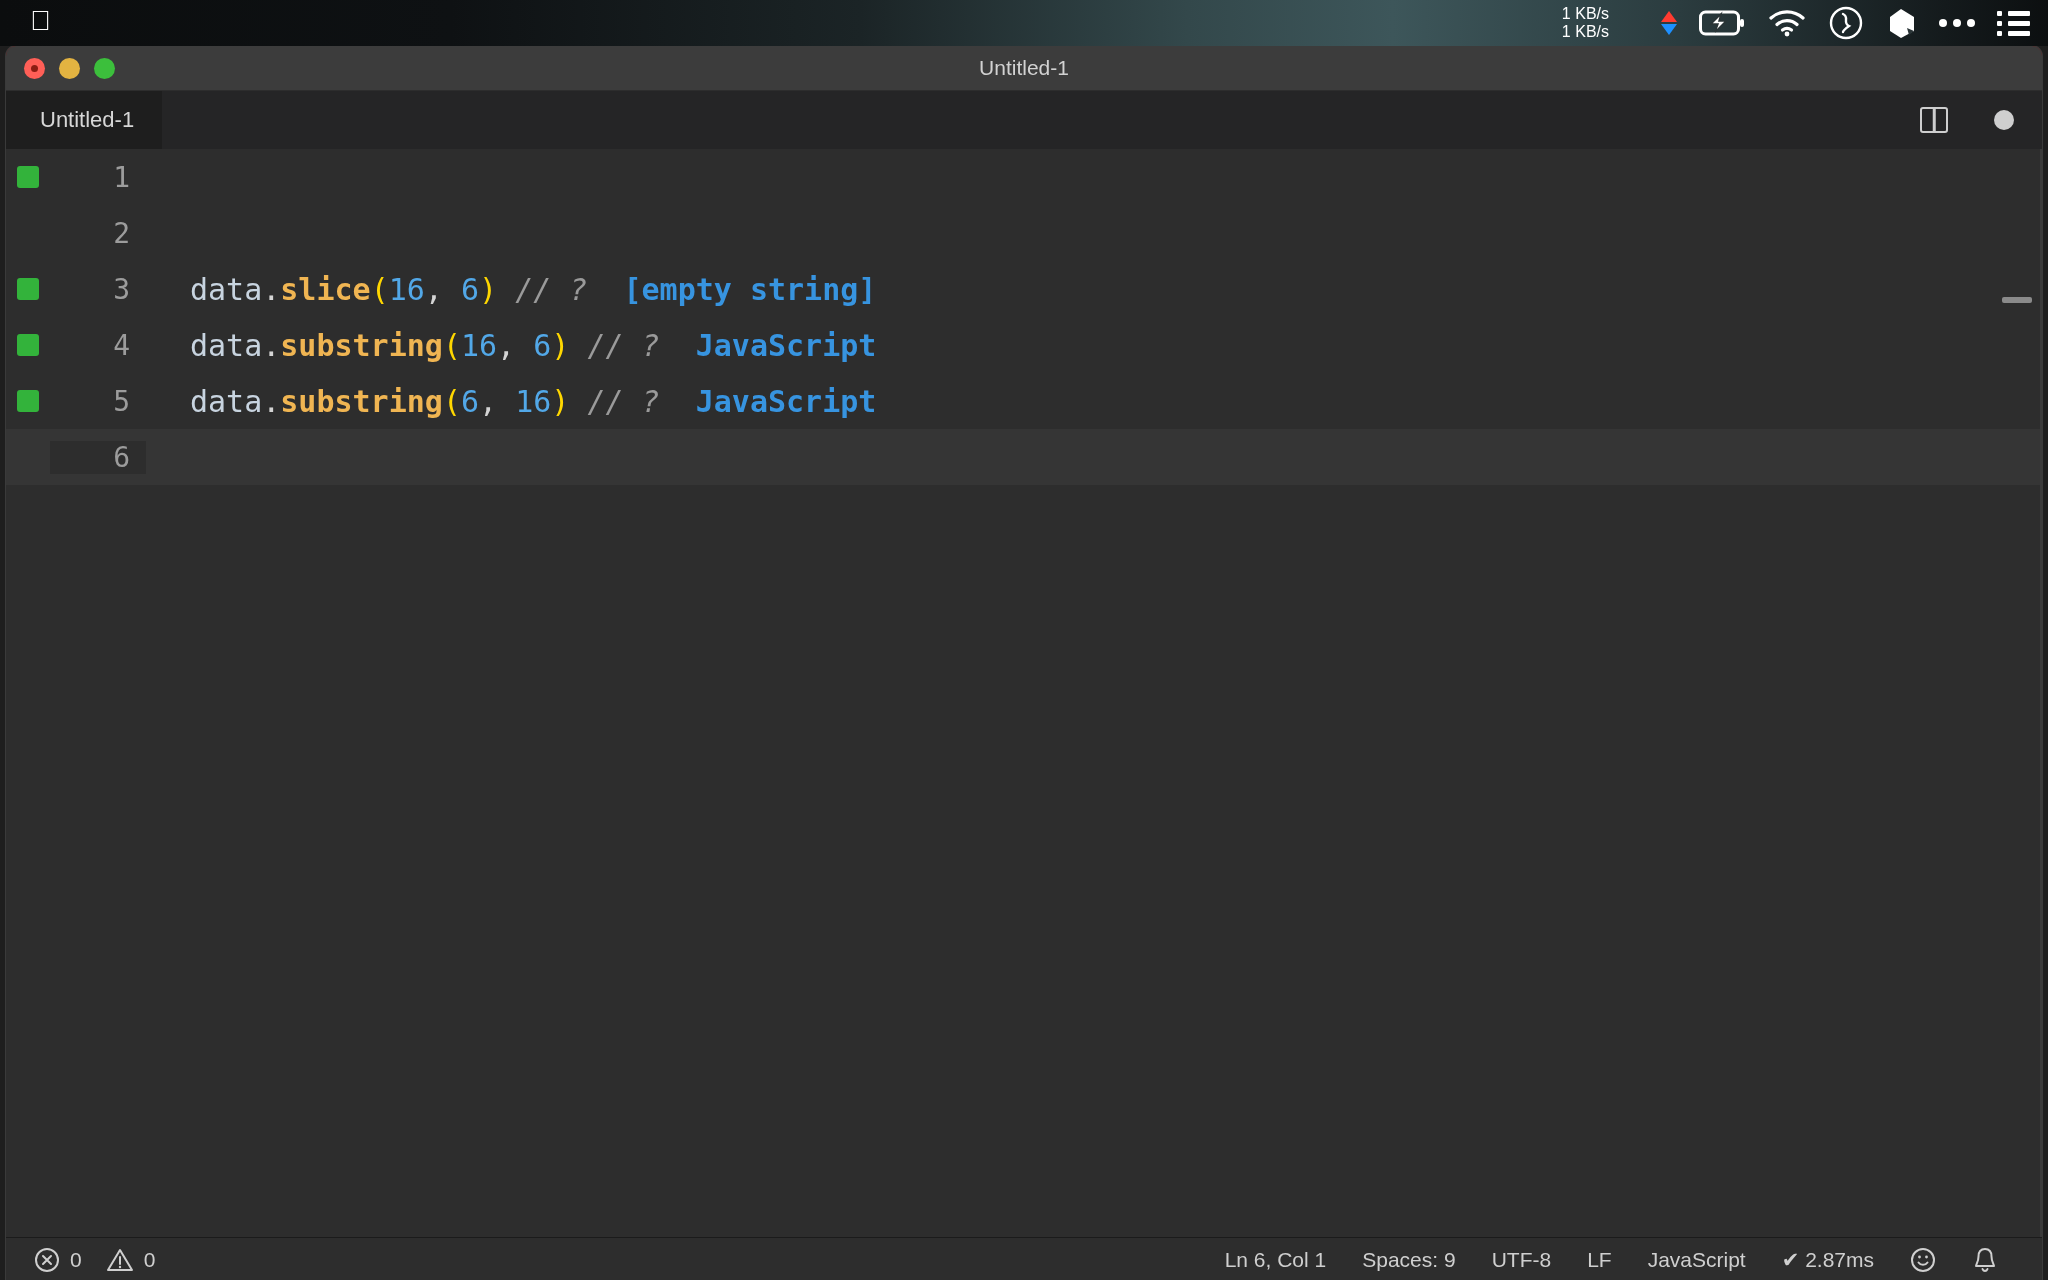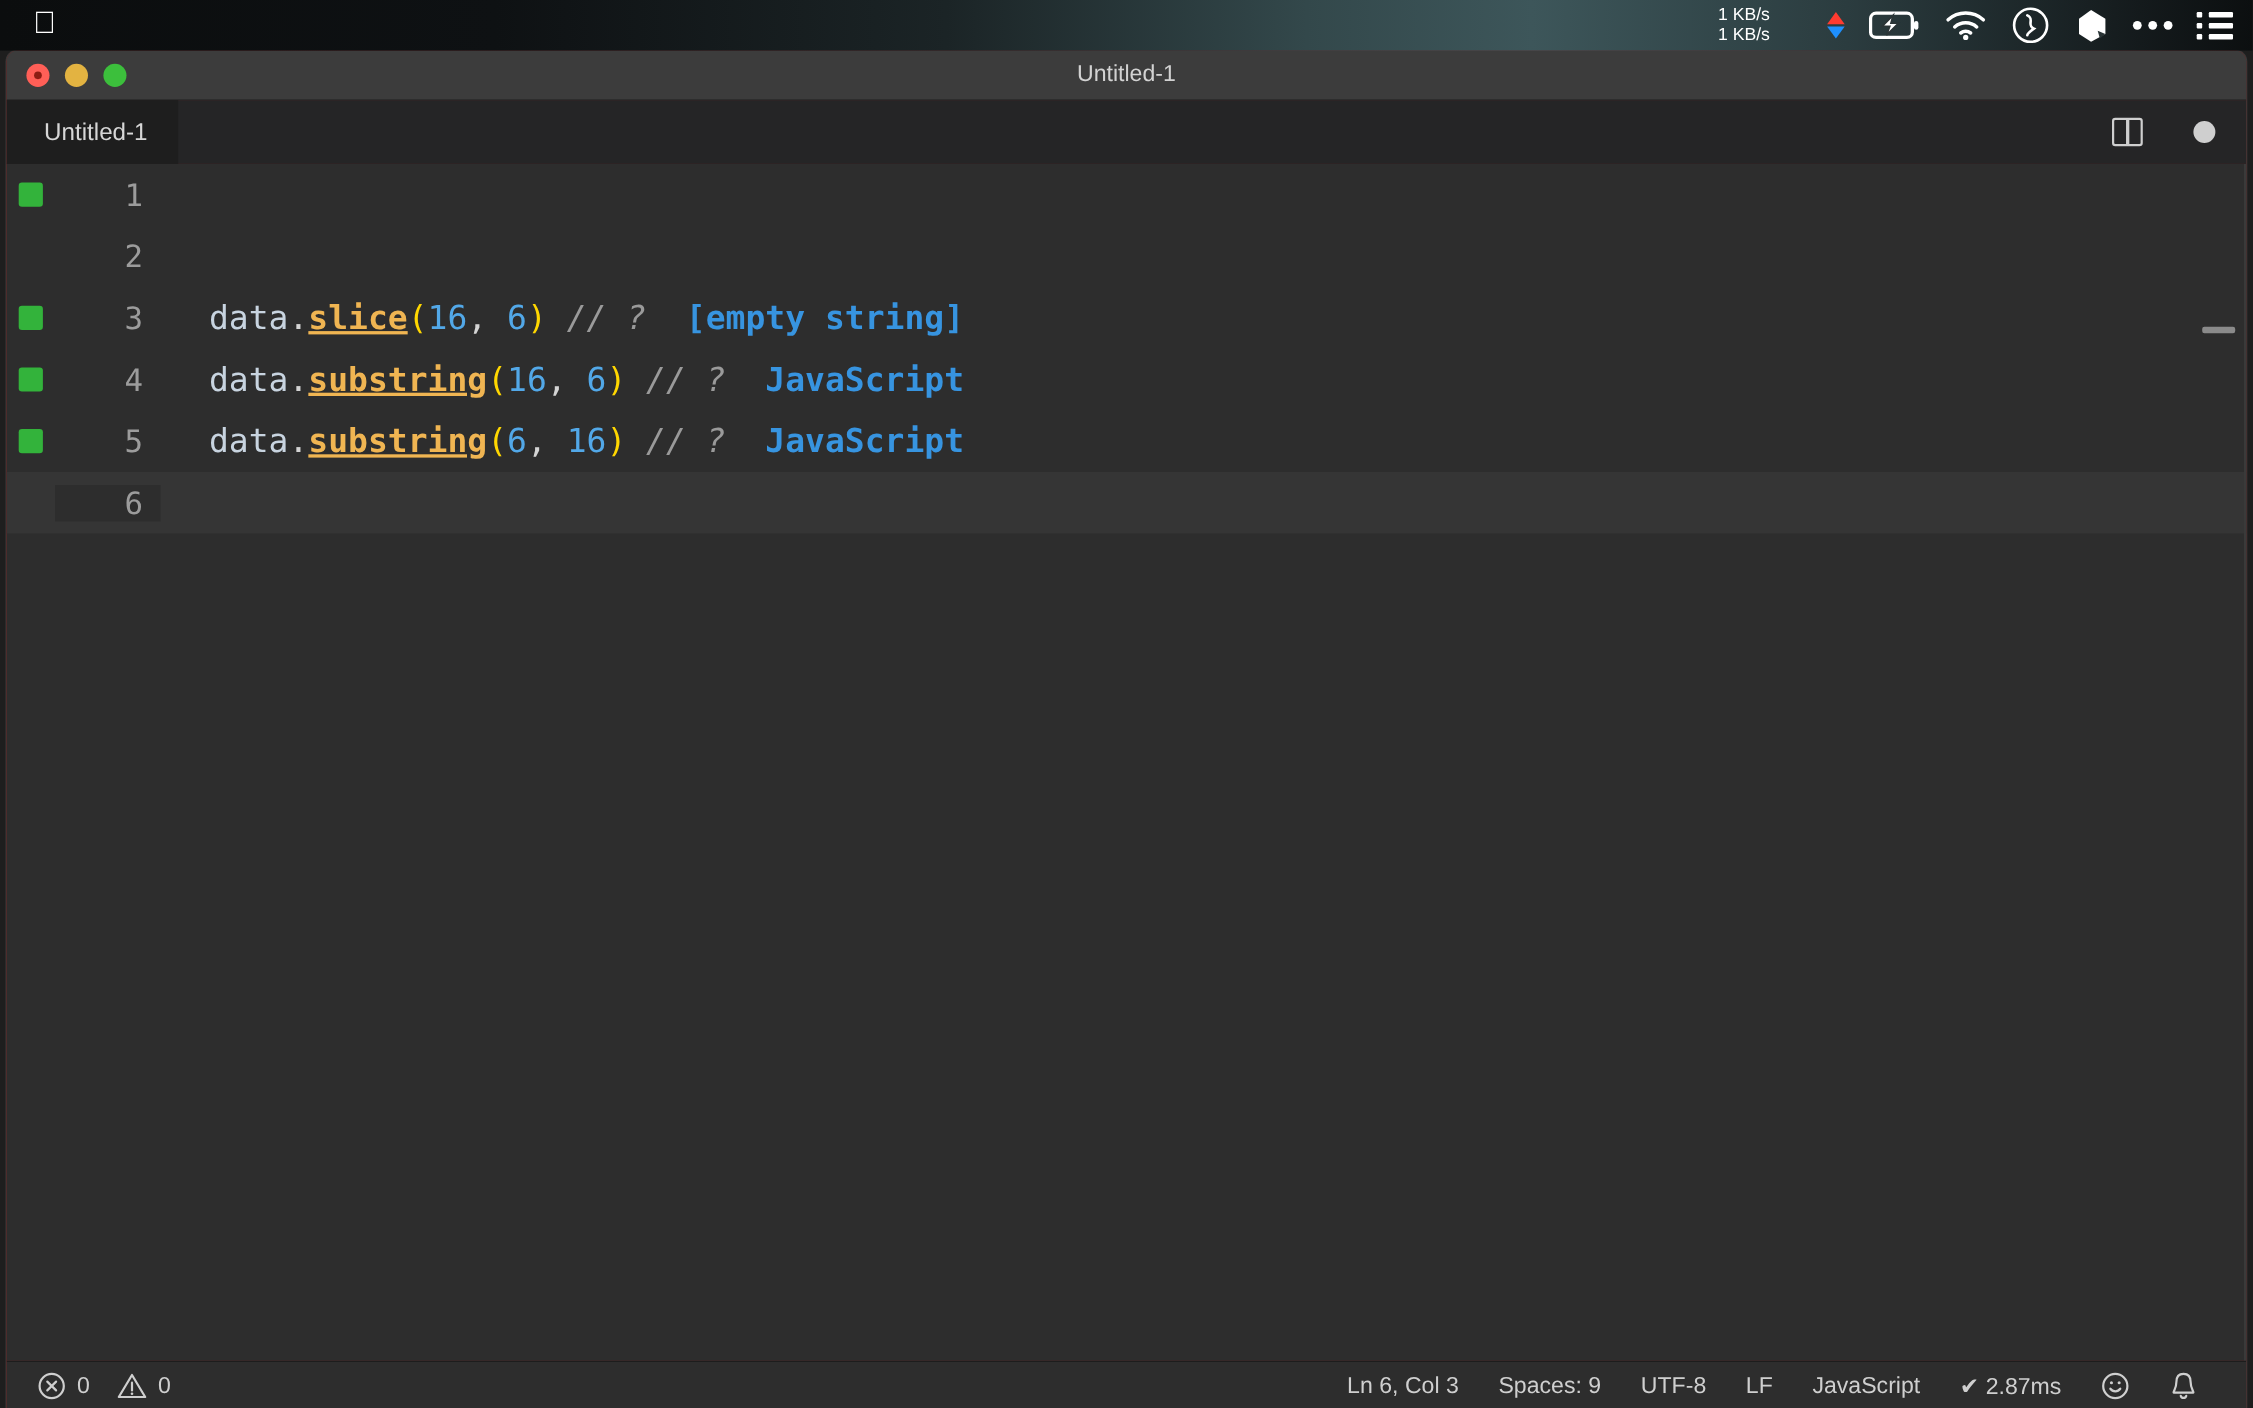--- a/index.html
+++ b/index.html
@@ -218,21 +218,21 @@
     font-size: 28px;
     font-family: "DejaVu Sans Mono", "Liberation Mono", monospace;
   }
 
   .code-text { padding-left: 44px; }
 
   .t-kw   { color: #e8893a; font-weight: bold; }
   .t-var  { color: #c8d4e0; }
   .t-op   { color: #d4d4d4; }
   .t-str  { color: #77a863; }
-  .t-fn   { color: #f0b552; font-weight: bold; text-decoration: underline; }
+  .t-fn   { color: #f0b552; font-weight: bold; }
   .t-par  { color: #ffd700; }
   .t-num  { color: #52a8e8; }
   .t-com  { color: #9a9a9a; font-style: italic; }
   .t-res  { color: #3794e0; font-weight: bold; }
 
   .scroll-mark {
     position: absolute;
     right: 10px;
     top: 148px;
     width: 30px;
@@ -384,21 +384,21 @@
           <svg width="28" height="26" viewBox="0 0 28 26">
             <path d="M14 3 L26 23 L2 23 Z" fill="none" stroke="#cfcfcf" stroke-width="2" stroke-linejoin="round"></path>
             <path d="M14 10 L14 17" stroke="#cfcfcf" stroke-width="2" stroke-linecap="round"></path>
             <circle cx="14" cy="20" r="1.2" fill="#cfcfcf"></circle>
           </svg>
         </span>
         <span>0</span>
       </div>
 
       <div class="sb-right" id="sb-right">
-          <div class="sb-item">Ln 6, Col 3</div>
+          <div class="sb-item">Ln 6, Col 1</div>
           <div class="sb-item">Spaces: 9</div>
           <div class="sb-item">UTF-8</div>
           <div class="sb-item">LF</div>
           <div class="sb-item">JavaScript</div>
           <div class="sb-item">✔ 2.87ms</div>
           <div class="sb-item">
             <svg width="26" height="26" viewBox="0 0 26 26">
               <circle cx="13" cy="13" r="11" fill="none" stroke="#cfcfcf" stroke-width="2"></circle>
               <circle cx="9.5" cy="10" r="1.4" fill="#cfcfcf"></circle>
               <circle cx="16.5" cy="10" r="1.4" fill="#cfcfcf"></circle>

